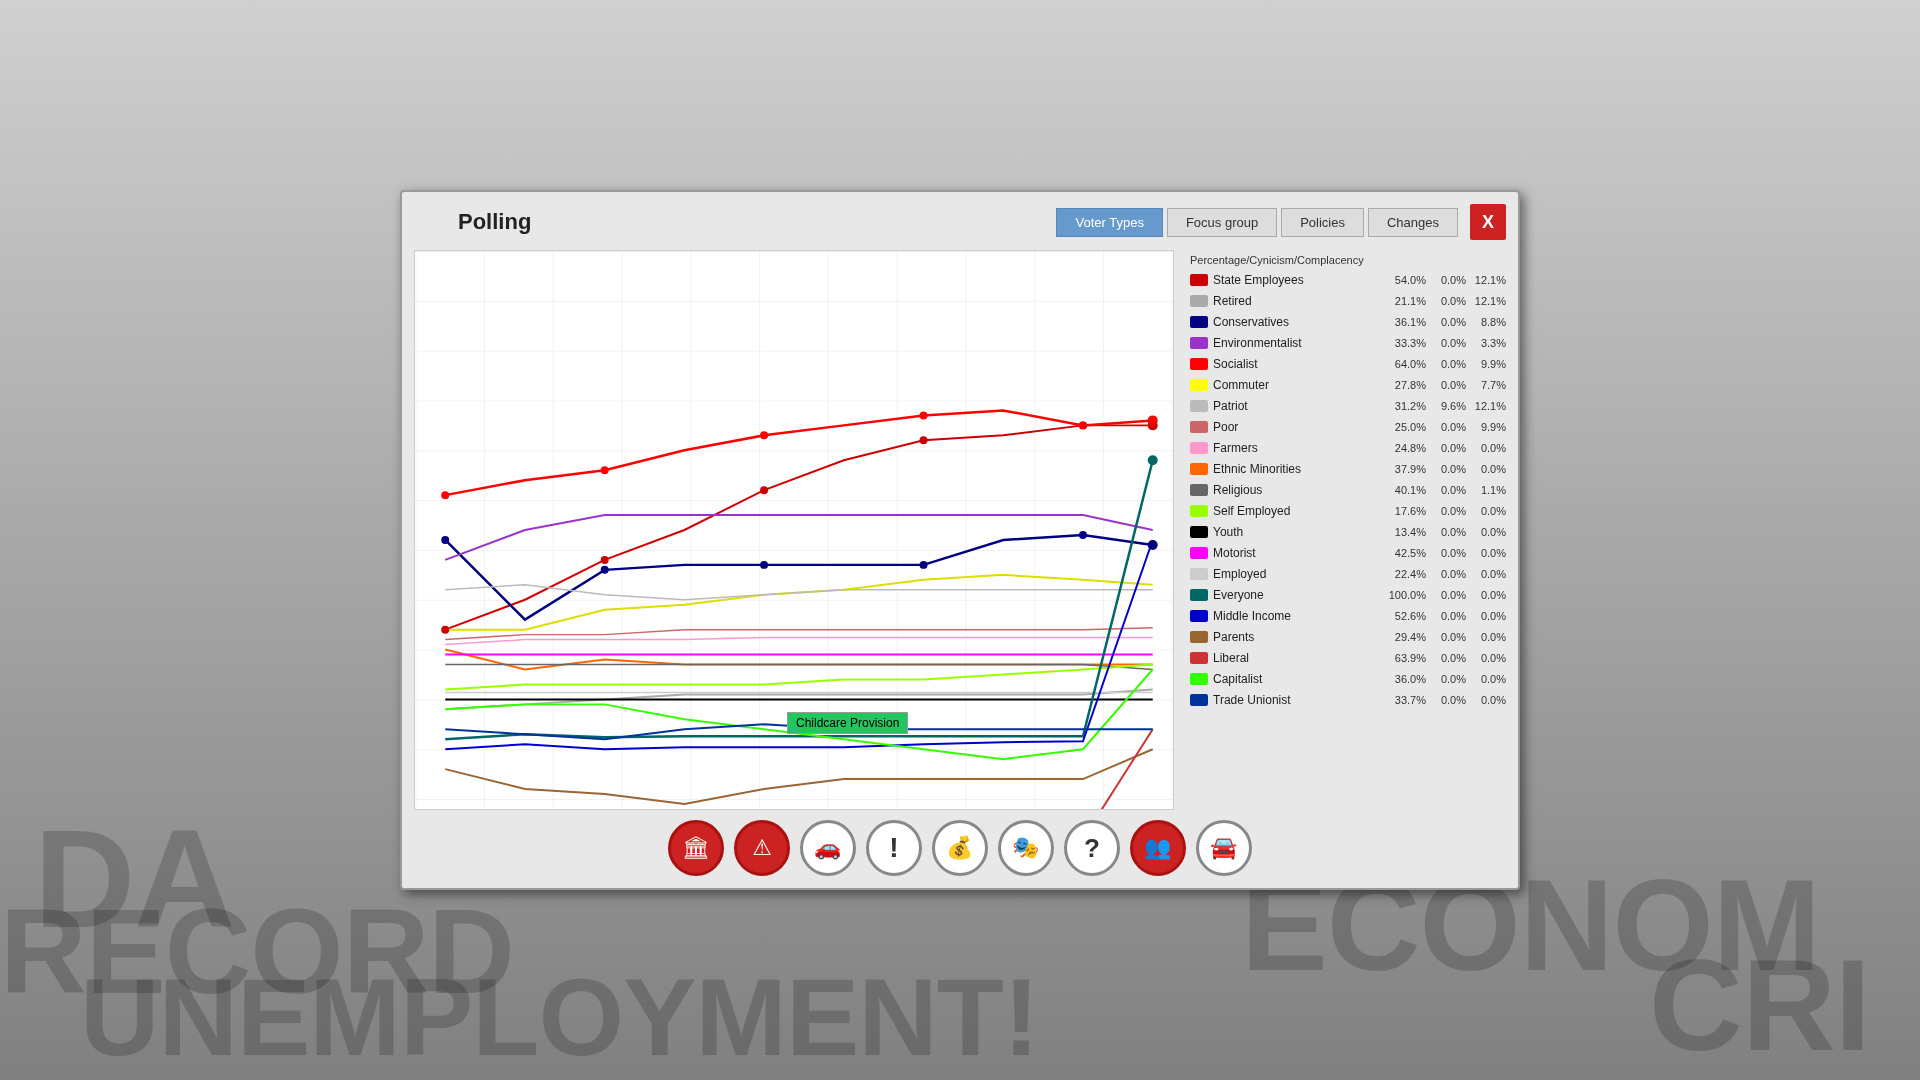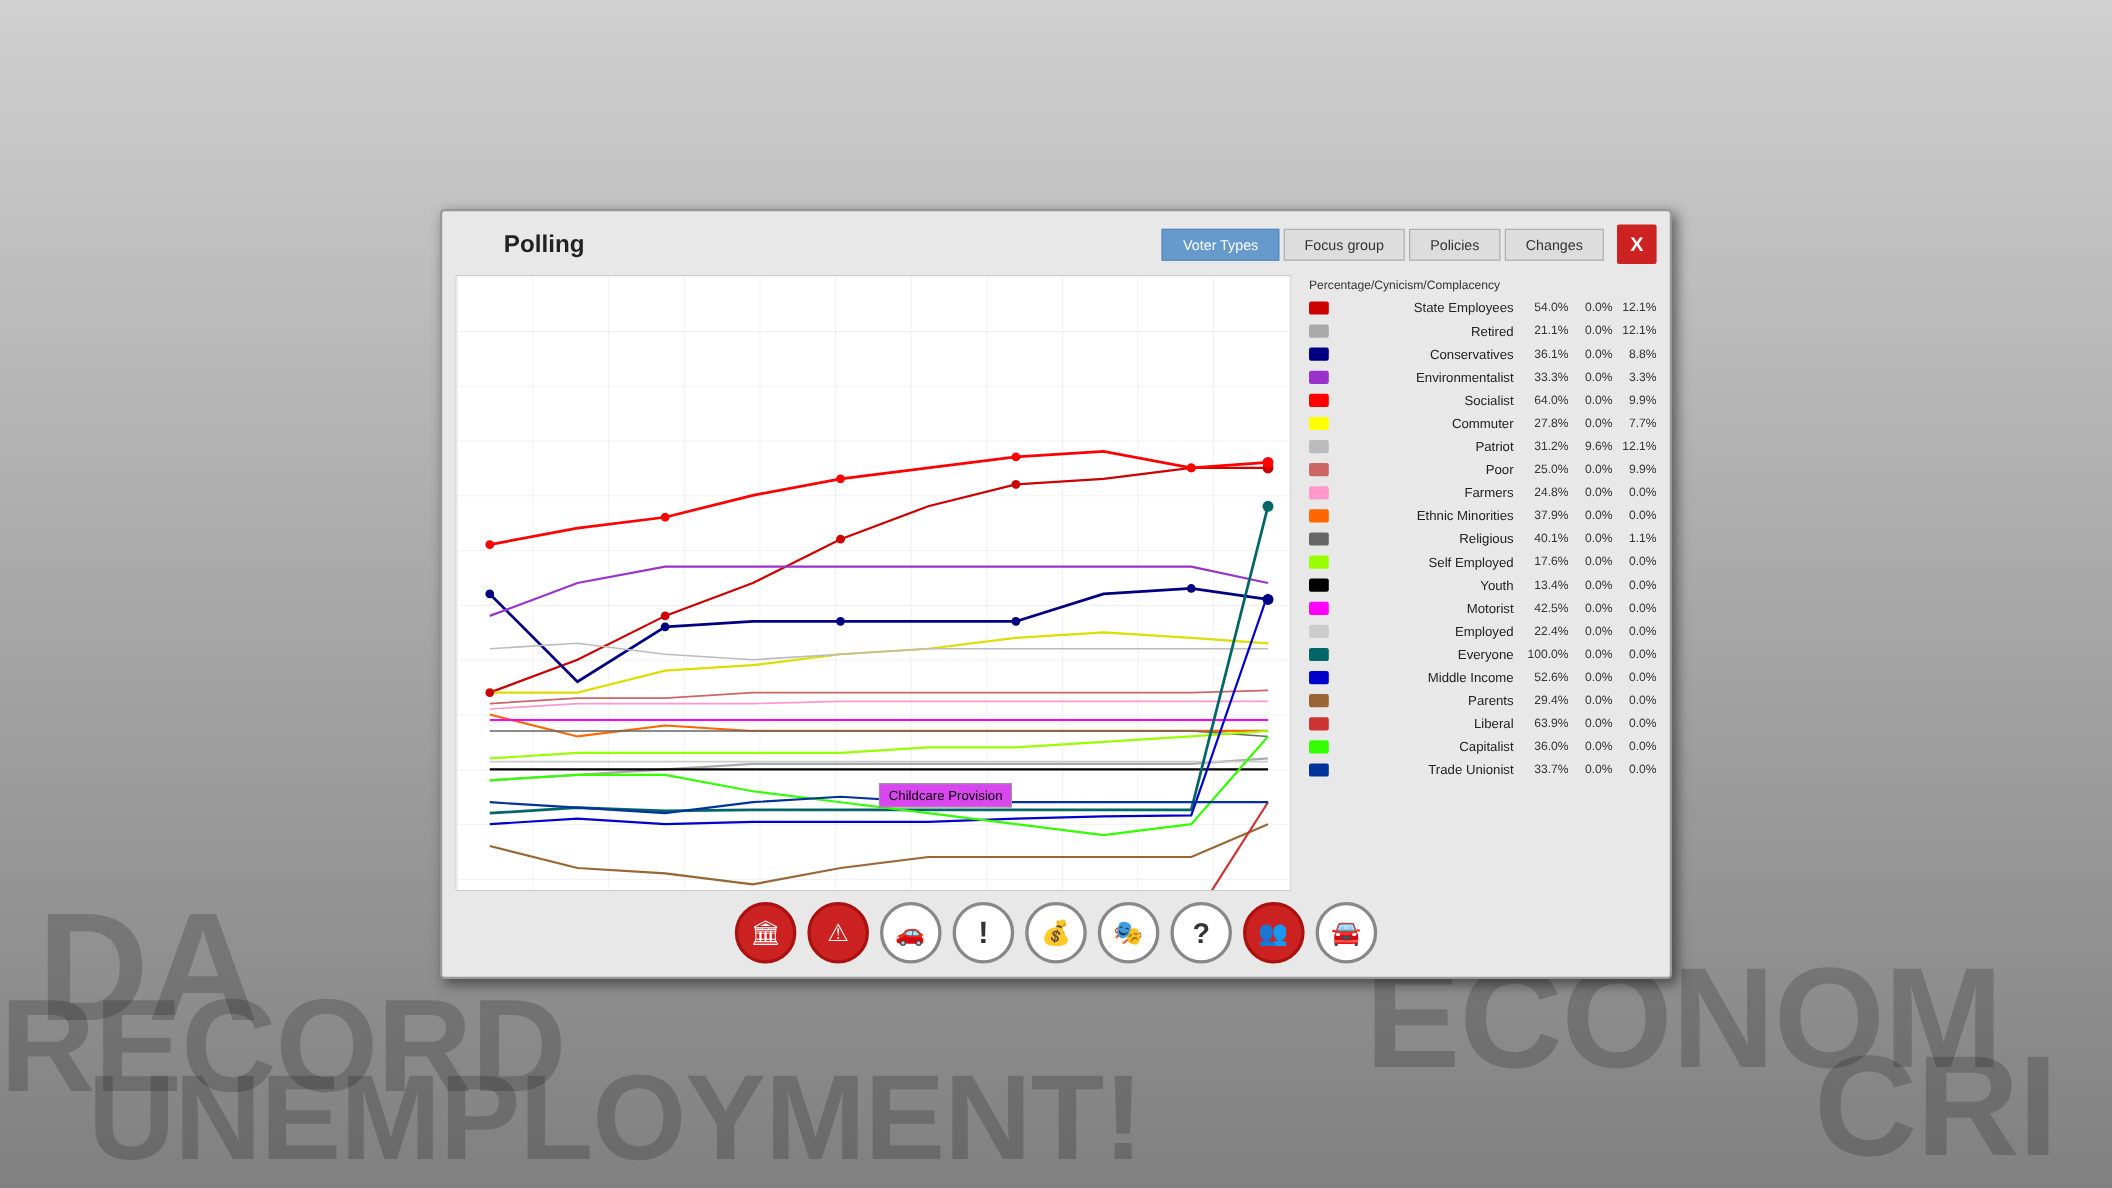--- a/index.html
+++ b/index.html
@@ -139,21 +139,20 @@
       height: 12px;
       border-radius: 2px;
       flex-shrink: 0;
       margin-right: 5px;
     }
 
     .legend-name {
       flex: 1;
       font-size: 12px;
       color: #222;
-      text-align: right;
     }
 
     .legend-vals {
       display: flex;
       gap: 0;
       font-size: 11px;
       color: #333;
       min-width: 130px;
       justify-content: flex-end;
     }
@@ -303,21 +302,21 @@
 
           <circle cx="740" cy="210" r="5" fill="#006666"></circle>
 
           <circle cx="590" cy="620" r="5" fill="#888"></circle>
 
           <text x="590" y="600" text-anchor="middle" font-size="18" font-weight="bold" fill="#333">!</text>
 
           <text x="590" y="625" text-anchor="middle" font-size="14" fill="#333">⊕</text>
         </svg>
 
-        <div style="position:absolute; bottom:75px; left:384px; background:#d946ef; border:1px solid #999; padding:3px 8px; font-size:12px; white-space:nowrap; z-index:20;">Childcare Provision</div>
+        <div style="position:absolute; bottom:75px; left:372px; background:#22c55e; border:1px solid #999; padding:3px 8px; font-size:12px; white-space:nowrap; z-index:20;">Childcare Provision</div>
       </div>
 
       <div class="legend-area">
         <div class="legend-header">Percentage/Cynicism/Complacency</div>
         <div id="legend-rows">
             <div class="legend-row">
       <div class="legend-color" style="background:#cc0000;"></div>
       <span class="legend-name">State Employees</span>
       <div class="legend-vals">
         <span class="legend-val">54.0%</span>

